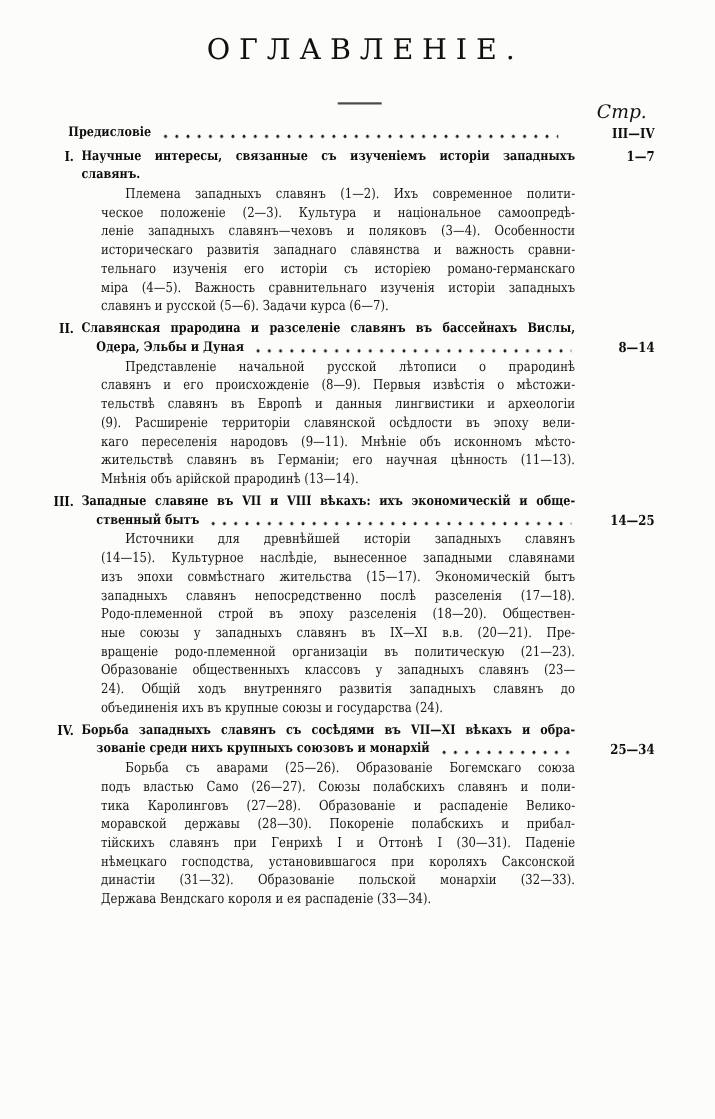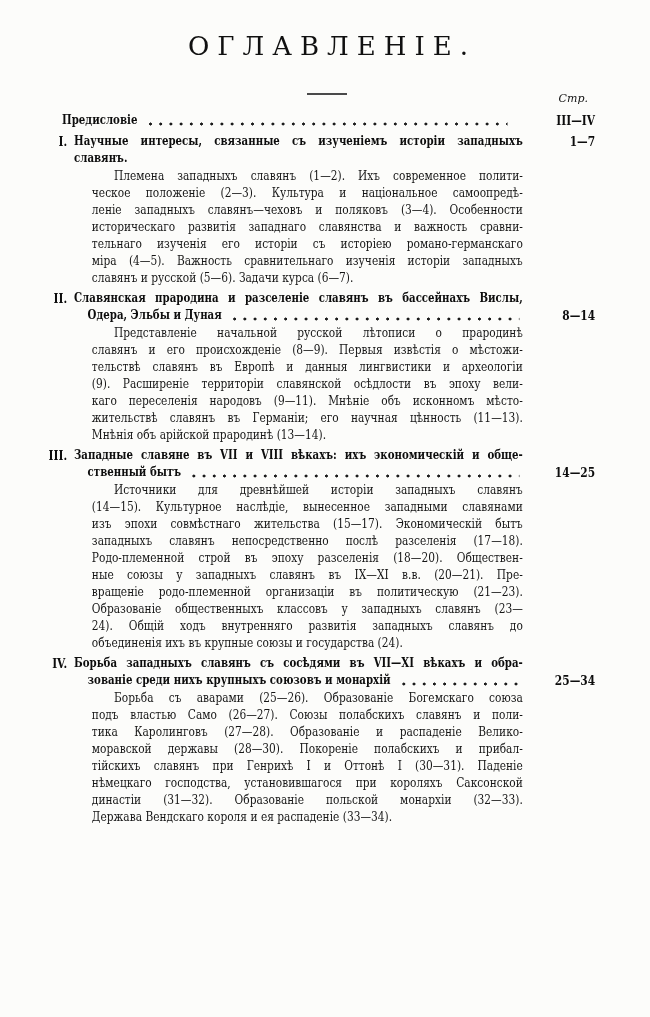--- a/index.html
+++ b/index.html
@@ -36,21 +36,21 @@
     width: 40px;
     margin-left: -18px;
     border: none;
     border-top: 2px solid #4a4a4a;
   }
   .col-label {
     position: absolute;
     top: 92px;
     right: 62px;
     font-style: italic;
-    font-size: 11px;
+    font-size: 17px;
     color: #131313;
   }
   .toc {
     position: absolute;
     top: 112px;
     left: 40px;
     width: 660px;
     transform: scaleX(0.85);
     transform-origin: left top;
     font-size: 12.5px;

